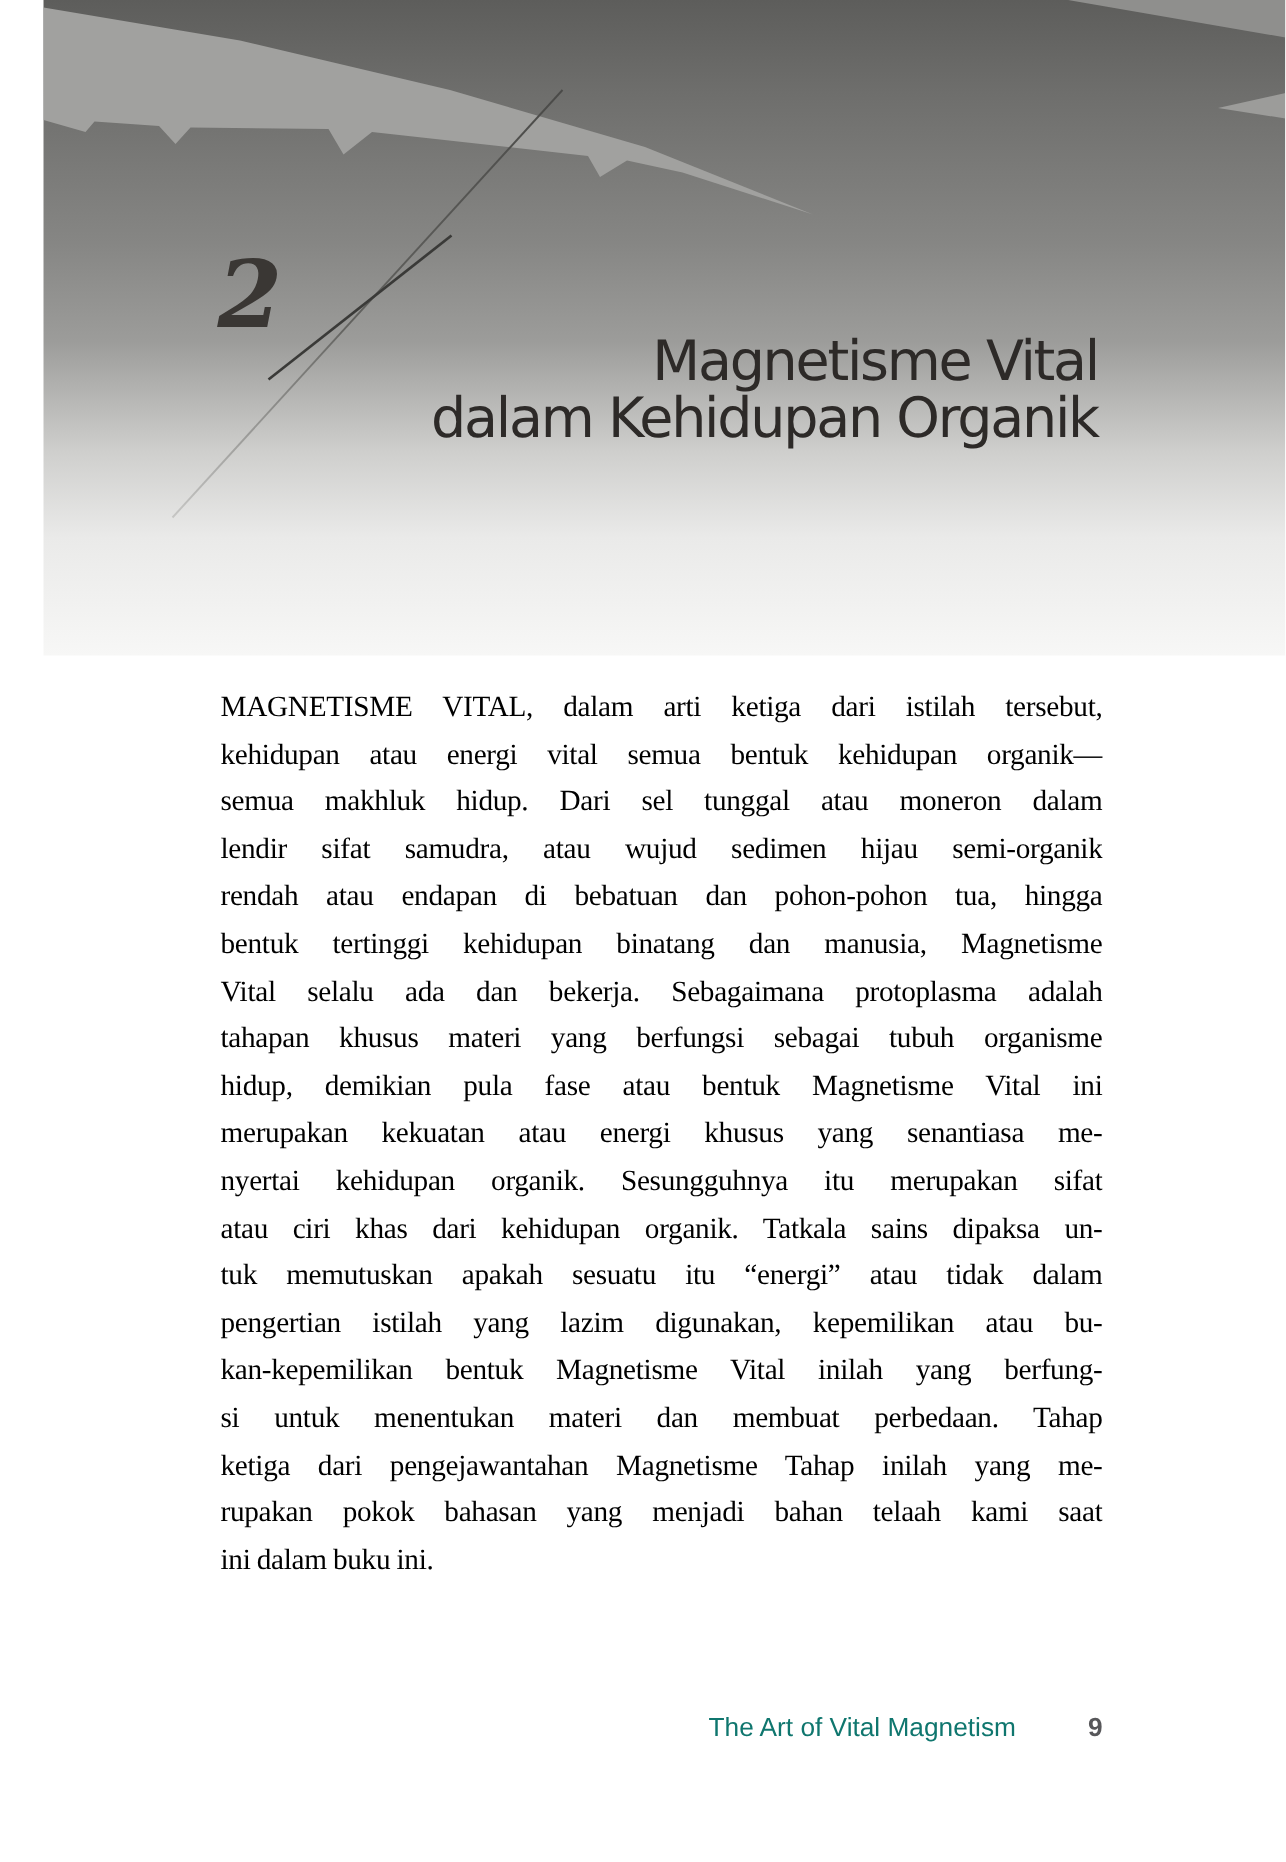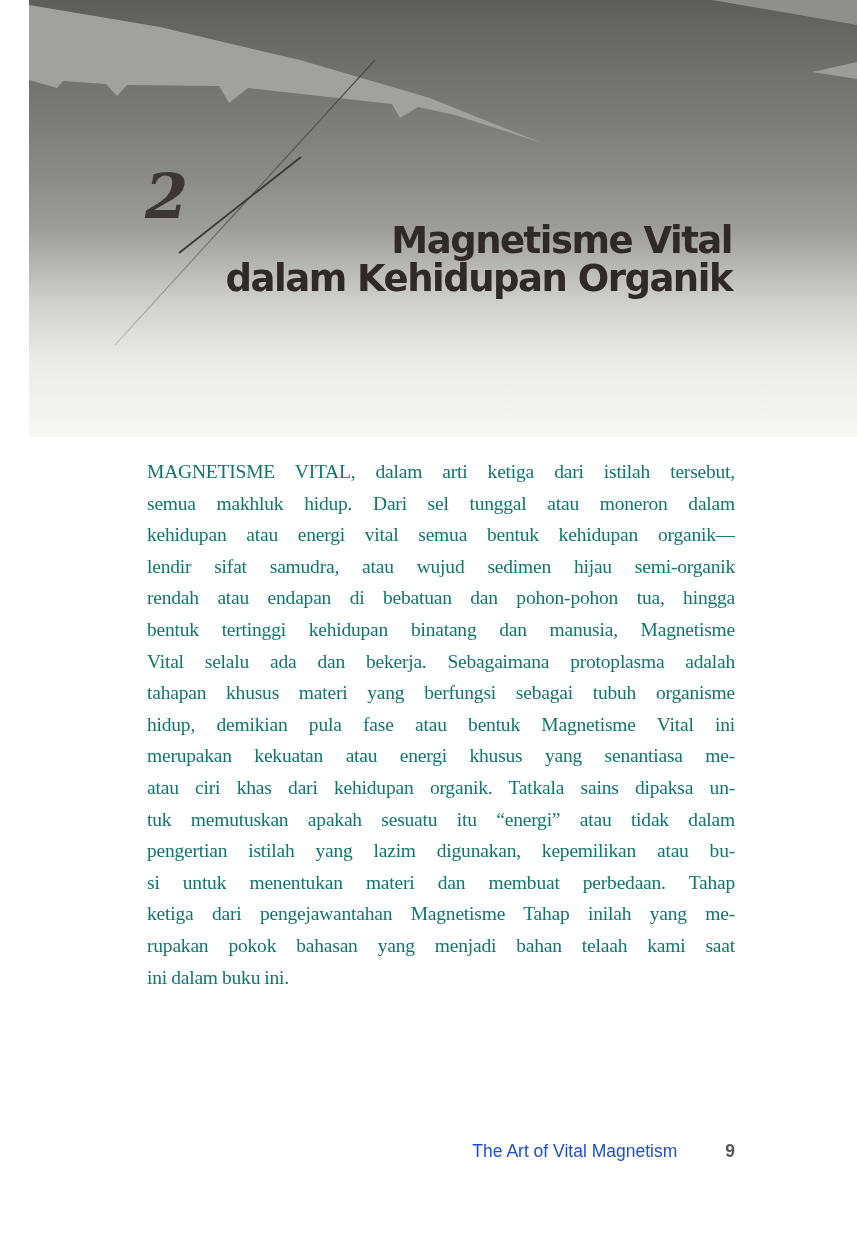--- a/index.html
+++ b/index.html
@@ -16,42 +16,42 @@
     overflow:hidden;
   }
   .header-art { position:absolute; left:0; top:0; width:100%; height:100%; display:block; }
   .chapter-number {
     position:absolute; left:116px; top:166px;
     font-family:"DejaVu Serif", serif; font-style:italic; font-weight:700;
     font-size:62px; line-height:1; color:#3a3734;
   }
   .chapter-title {
     position:absolute; right:125px; top:222px; text-align:right;
-    font-family:"DejaVu Sans","Liberation Sans",sans-serif; font-weight:700;
+    font-family:"DejaVu Sans","Liberation Sans",sans-serif; font-weight:400;
     font-size:37px; line-height:38px; letter-spacing:-1.5px; color:#2d2a28;
     white-space:nowrap;
   }
   
   .body-block {
     position:absolute; left:147px; top:456px; width:588px;
-    font-size:19.5px; line-height:31.6px; color:#0f766e;
+    font-size:19.5px; line-height:31.6px; color:#000000;
     letter-spacing:-0.2px; word-spacing:-0.5px;
   }
   .body-line {
     height:31.6px; overflow:hidden;
     text-align:justify; text-align-last:justify;
   }
   .body-line.last { text-align-last:left; }
   
   .footer {
     position:absolute; left:147px; top:1141px; width:588px;
     display:flex; justify-content:flex-end; align-items:baseline; gap:48px;
     font-family:"Liberation Sans", sans-serif; font-size:17.5px;
   }
-  .footer-title { color:#1d4ed8; }
+  .footer-title { color:#0f766e; }
   .footer-page  { color:#57575a; font-weight:700; }
 </style>
 </head>
 <body>
 
 <div class="page">
 
   <div class="header">
     <svg class="header-art" viewBox="0 0 828 437" preserveAspectRatio="none">
       <defs>
@@ -71,32 +71,34 @@
     <div class="chapter-number">2</div>
 
     <div class="chapter-title">
       <div>Magnetisme Vital</div>
       <div>dalam Kehidupan Organik</div>
     </div>
   </div>
 
   <div class="body-block">
     <div class="body-line">MAGNETISME VITAL, dalam arti ketiga dari istilah tersebut,</div>
+    <div class="body-line">kehidupan atau energi vital semua bentuk kehidupan organik—</div>
     <div class="body-line">semua makhluk hidup. Dari sel tunggal atau moneron dalam</div>
-    <div class="body-line">kehidupan atau energi vital semua bentuk kehidupan organik—</div>
     <div class="body-line">lendir sifat samudra, atau wujud sedimen hijau semi-organik</div>
     <div class="body-line">rendah atau endapan di bebatuan dan pohon-pohon tua, hingga</div>
     <div class="body-line">bentuk tertinggi kehidupan binatang dan manusia, Magnetisme</div>
     <div class="body-line">Vital selalu ada dan bekerja. Sebagaimana protoplasma adalah</div>
     <div class="body-line">tahapan khusus materi yang berfungsi sebagai tubuh organisme</div>
     <div class="body-line">hidup, demikian pula fase atau bentuk Magnetisme Vital ini</div>
     <div class="body-line">merupakan kekuatan atau energi khusus yang senantiasa me-</div>
+    <div class="body-line">nyertai kehidupan organik. Sesungguhnya itu merupakan sifat</div>
     <div class="body-line">atau ciri khas dari kehidupan organik. Tatkala sains dipaksa un-</div>
     <div class="body-line">tuk memutuskan apakah sesuatu itu “energi” atau tidak dalam</div>
     <div class="body-line">pengertian istilah yang lazim digunakan, kepemilikan atau bu-</div>
+    <div class="body-line">kan-kepemilikan bentuk Magnetisme Vital inilah yang berfung-</div>
     <div class="body-line">si untuk menentukan materi dan membuat perbedaan. Tahap</div>
     <div class="body-line">ketiga dari pengejawantahan Magnetisme Tahap inilah yang me-</div>
     <div class="body-line">rupakan pokok bahasan yang menjadi bahan telaah kami saat</div>
     <div class="body-line last">ini dalam buku ini.</div>
   </div>
 
   <div class="footer">
     <span class="footer-title">The Art of Vital Magnetism</span>
     <span class="footer-page">9</span>
   </div>

